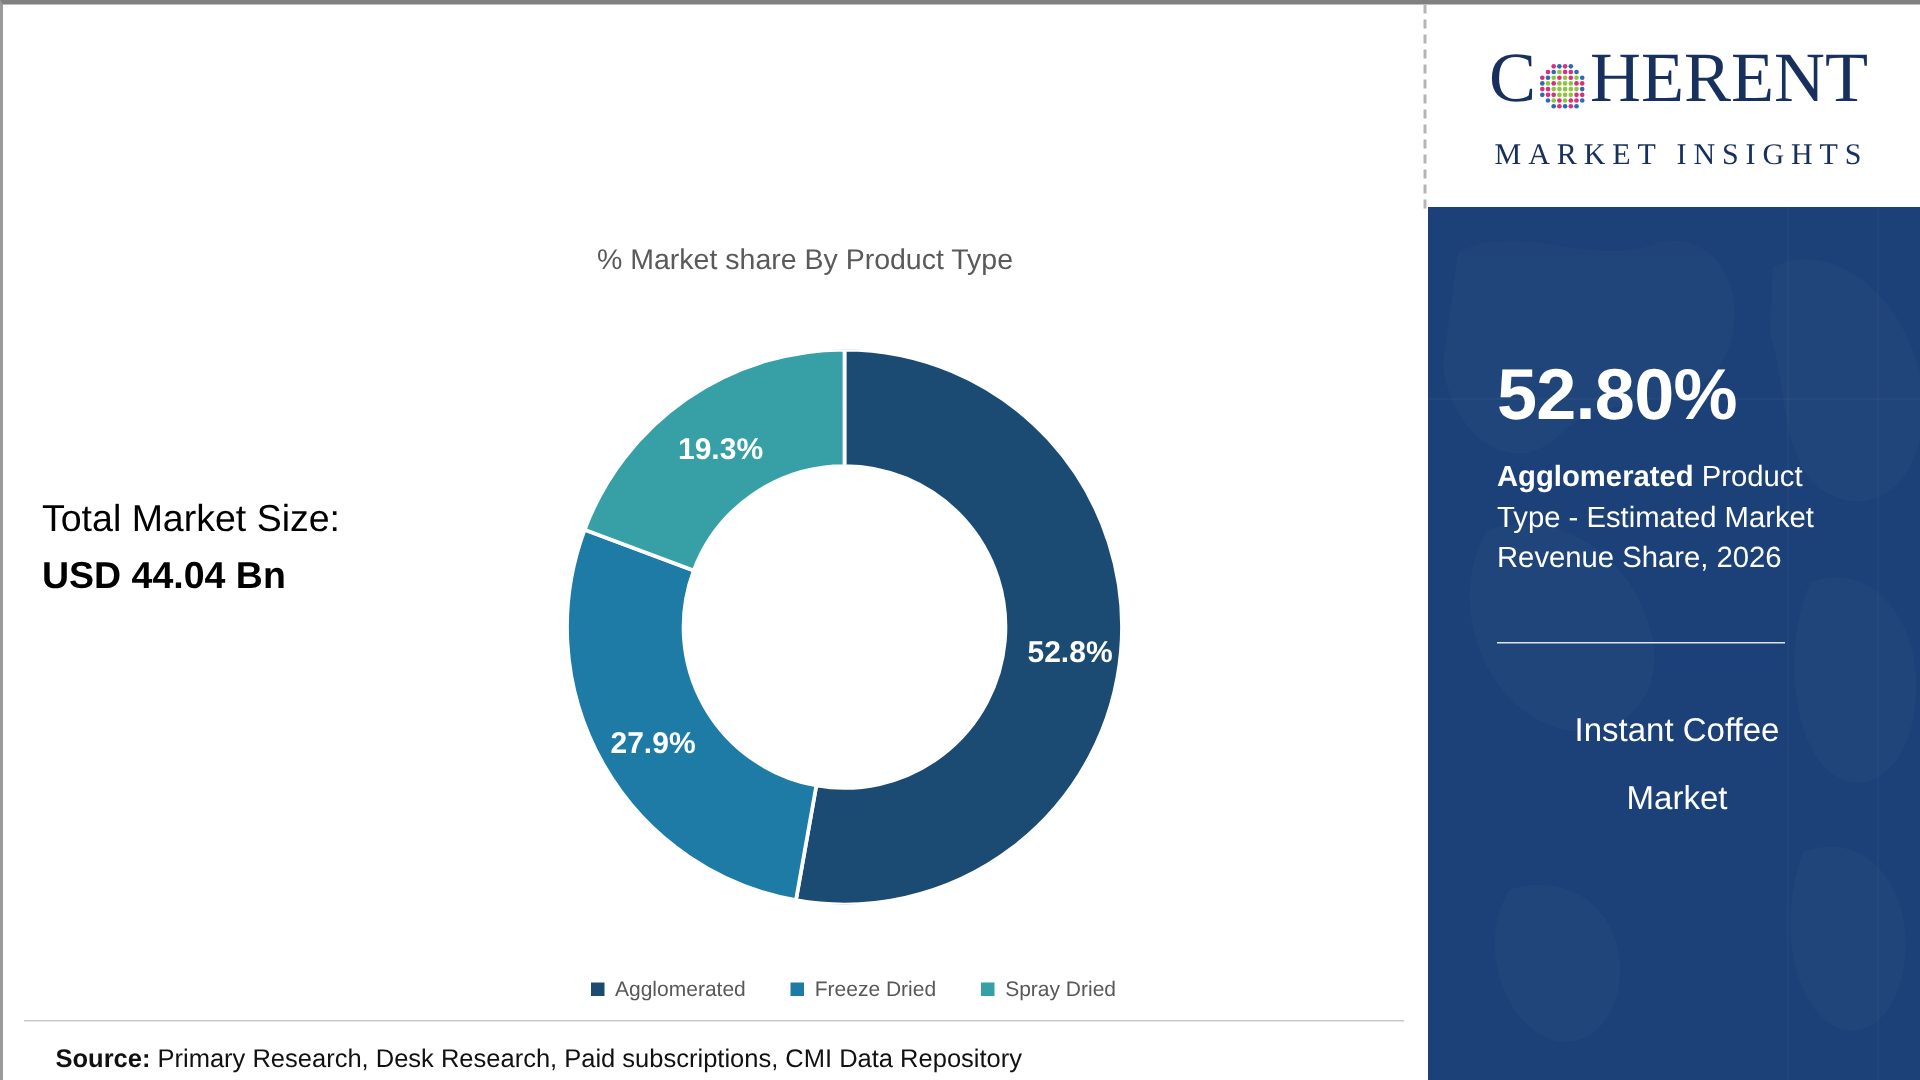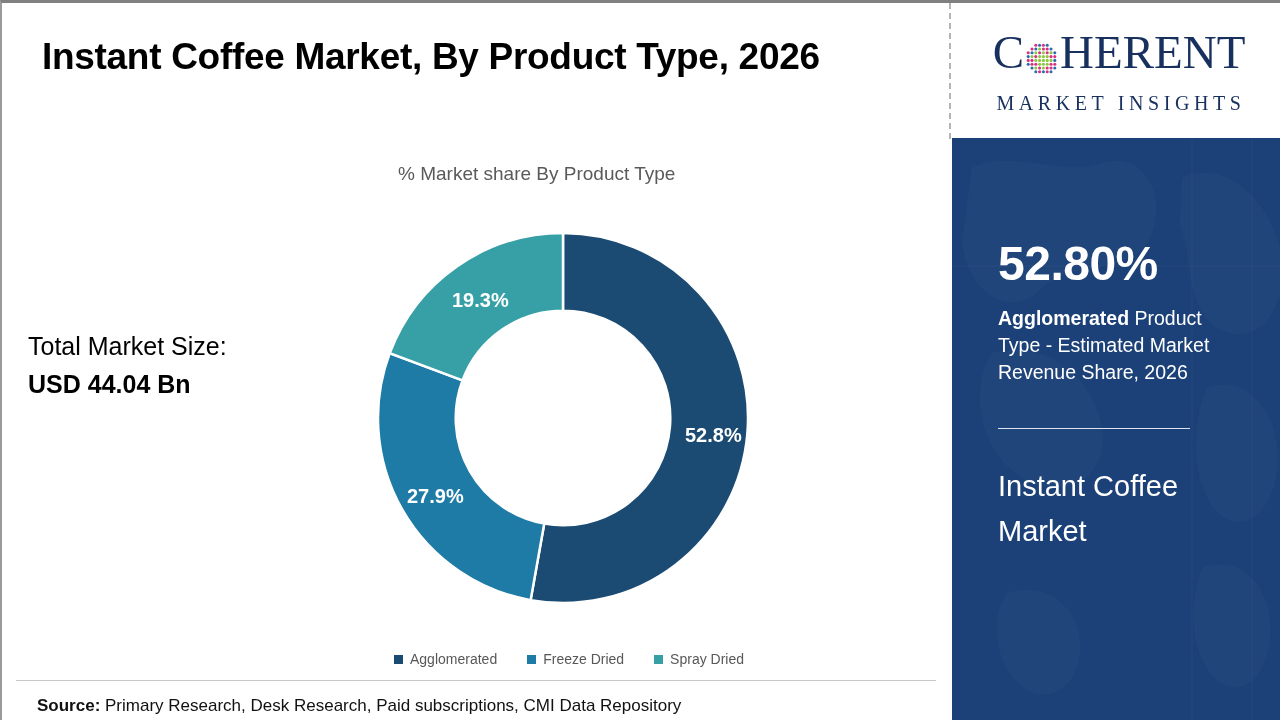--- a/index.html
+++ b/index.html
@@ -205,31 +205,31 @@
   }
   .panel-desc b { font-weight: bold; }
   .panel-rule {
     margin-top: 42px;
     width: 192px;
     height: 1px;
     background: #dde3ef;
   }
   .panel-market {
     margin-top: 35px;
-    font-size: 29px;
+    font-size: 22px;
     color: #ffffff;
     line-height: 45px;
+    text-align: center;
   }
 </style>
 </head>
 <body>
 
 <div id="page">
 
-  <div class="chart-title">Instant Coffee Market, By Product Type, 2026</div>
 
   <div class="chart-subtitle">% Market share By Product Type</div>
 
   <div class="total-block">
     <div class="total-label">Total Market Size:</div>
     <div class="total-value">USD 44.04 Bn</div>
   </div>
 
   <div class="donut-wrap">
     <svg id="donut-svg" width="370" height="370" viewBox="0 0 370 370">

